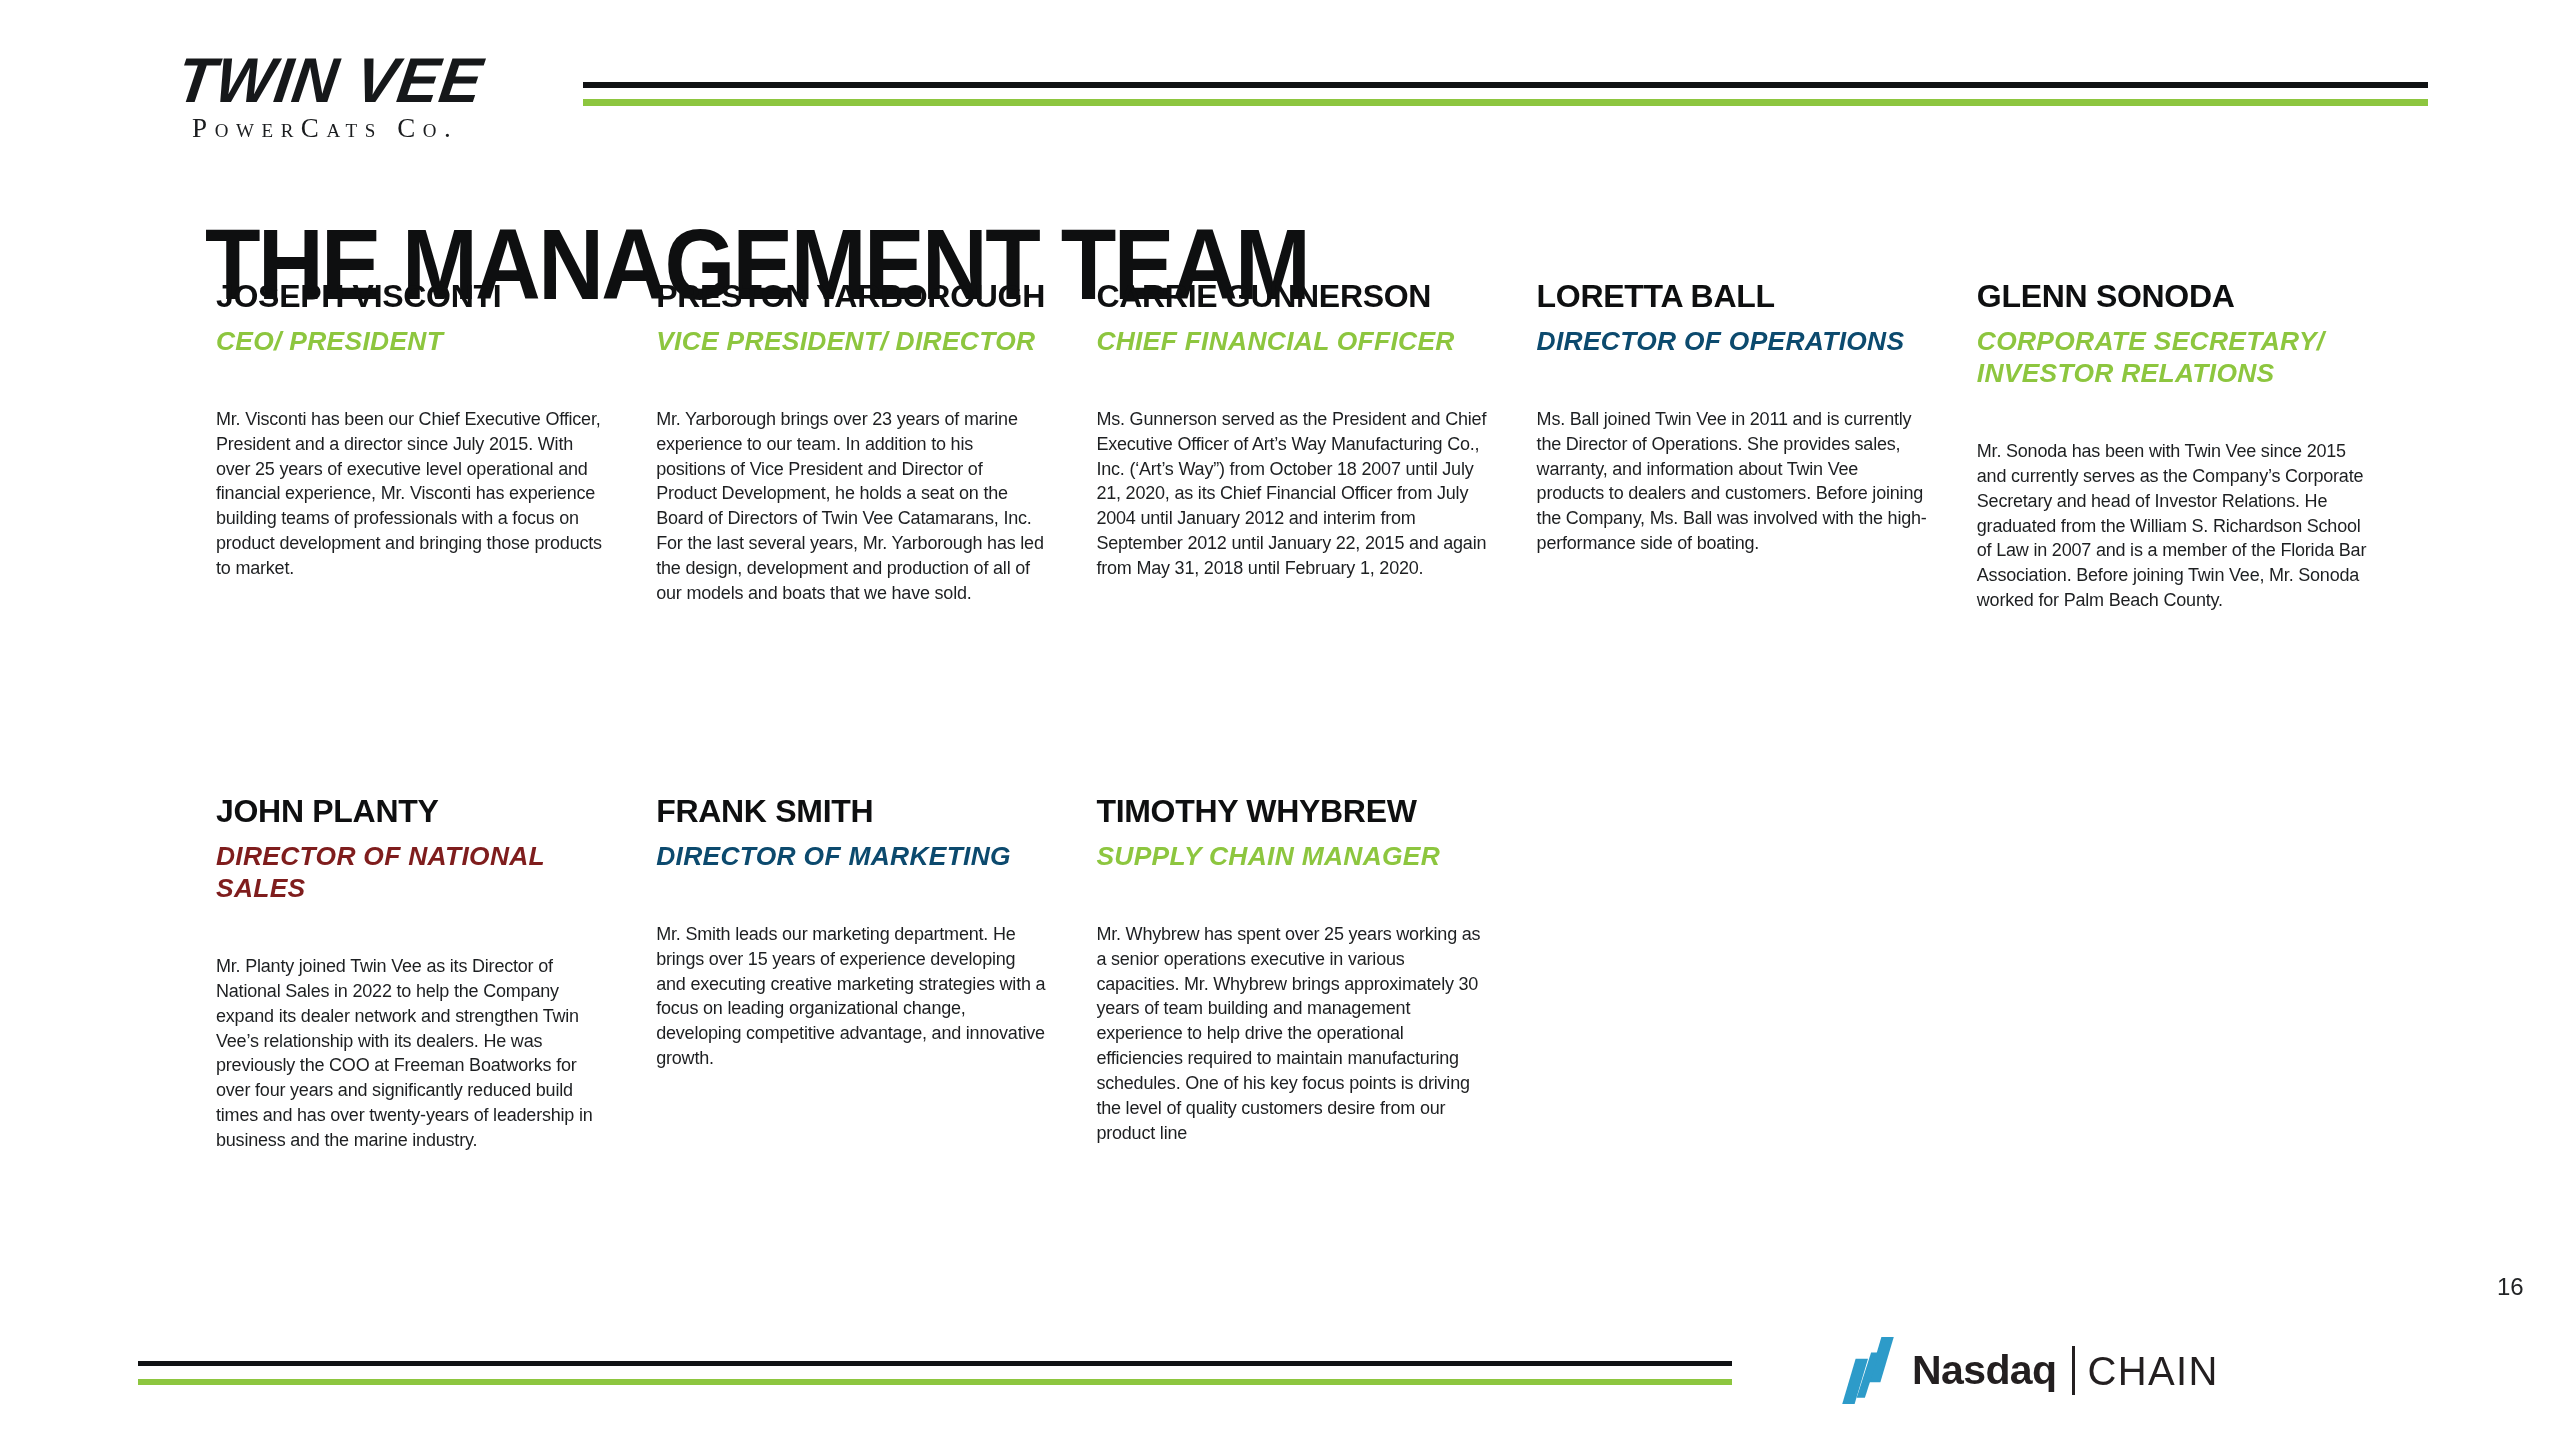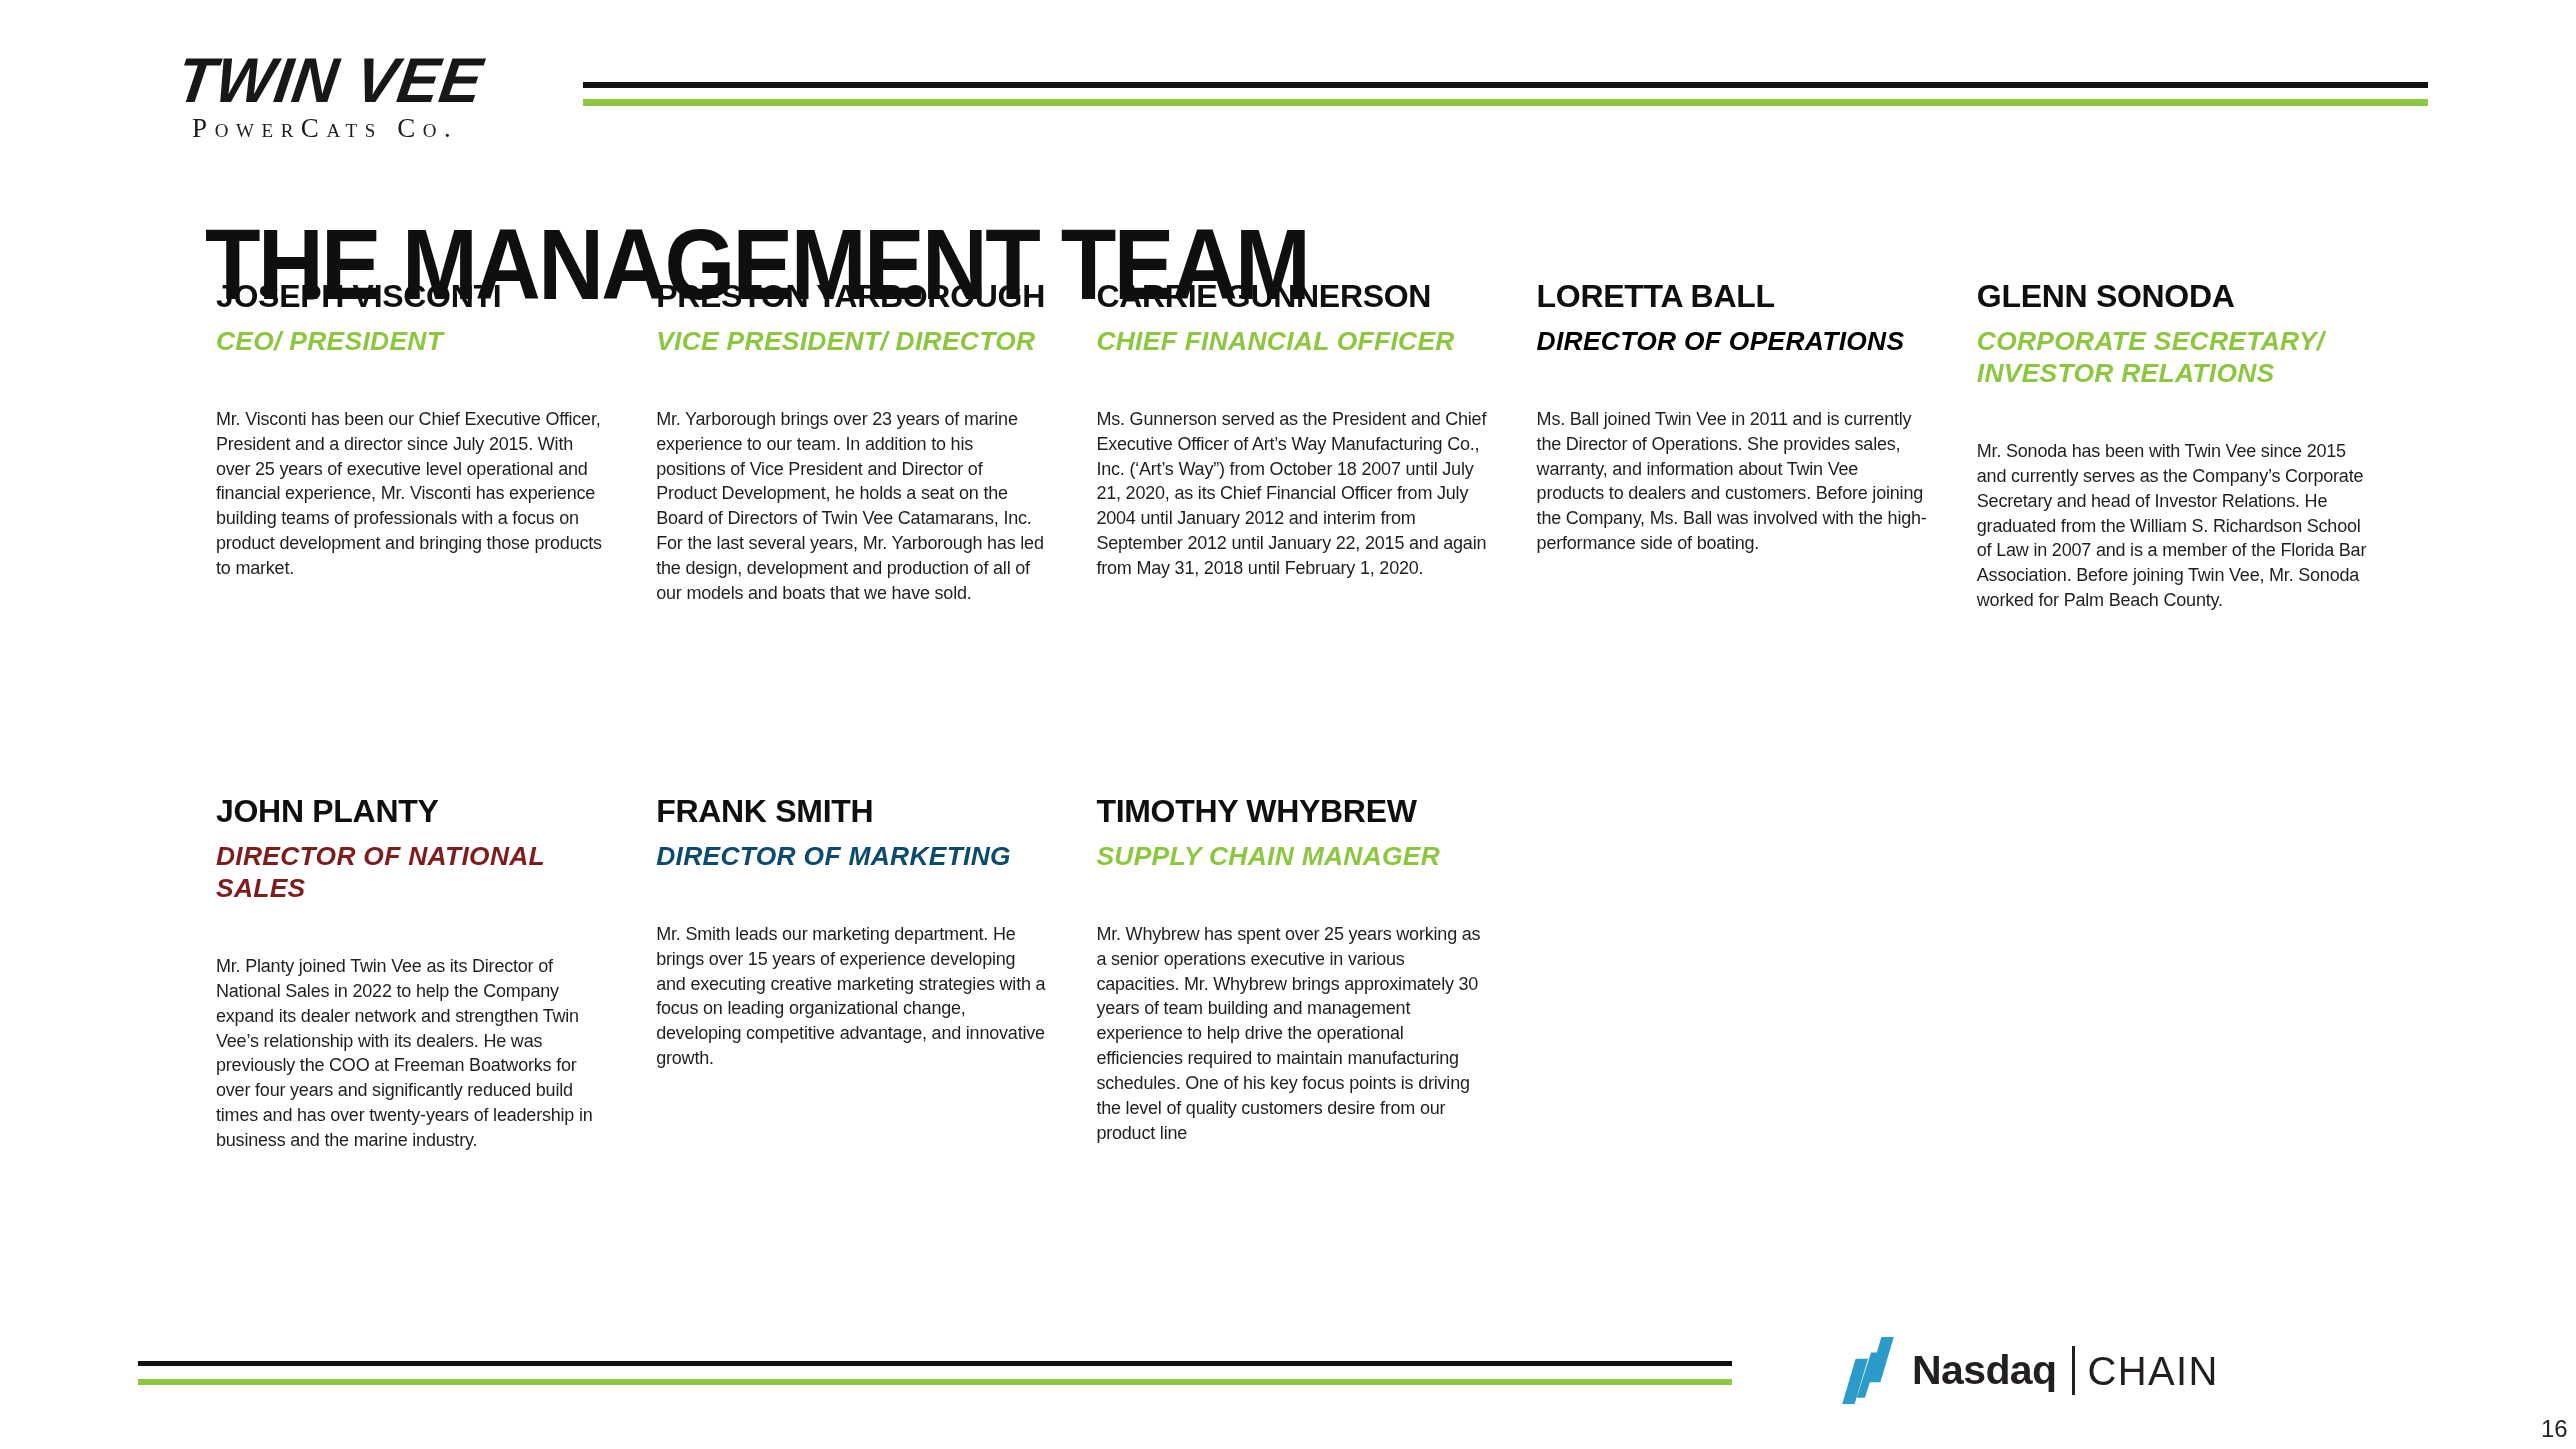--- a/index.html
+++ b/index.html
@@ -126,25 +126,24 @@
   .nasdaq-ticker {
     font-size: 40px;
     font-weight: 400;
     letter-spacing: 1.3px;
     color: #231f20;
     line-height: 1;
   }
   .page-number {
     position: absolute;
     left: 2497px;
-    top: 1417px;
+    top: 1275px;
     font-size: 24px;
     color: #222426;
     line-height: 1;
-    margin-left: 44px;
   }
 </style>
 </head>
 <body>
 
 <div class="logo-block">
   <div class="logo-main">TWIN VEE</div>
   <div class="logo-sub">PowerCats Co.</div>
 </div>
 
@@ -168,21 +167,21 @@
   </div>
 
   <div class="member">
     <div class="member-name">CARRIE GUNNERSON</div>
     <div class="member-title accent-fg" style="color: rgb(141, 198, 63);">CHIEF FINANCIAL OFFICER</div>
     <div class="member-bio">Ms. Gunnerson served as the President and Chief Executive Officer of Art’s Way Manufacturing Co., Inc. (‘Art’s Way”) from October 18 2007 until July 21, 2020, as its Chief Financial Officer from July 2004 until January 2012 and interim from September 2012 until January 22, 2015 and again from May 31, 2018 until February 1, 2020.</div>
   </div>
 
   <div class="member">
     <div class="member-name">LORETTA BALL</div>
-    <div class="member-title accent-fg" style="color: #000000;">DIRECTOR OF OPERATIONS</div>
+    <div class="member-title accent-fg" style="color: #0c4a6e;">DIRECTOR OF OPERATIONS</div>
     <div class="member-bio">Ms. Ball joined Twin Vee in 2011 and is currently the Director of Operations. She provides sales, warranty, and information about Twin Vee products to dealers and customers.  Before joining the Company, Ms. Ball was involved with the high-performance side of boating.</div>
   </div>
 
   <div class="member">
     <div class="member-name">GLENN SONODA</div>
     <div class="member-title accent-fg" style="color: rgb(141, 198, 63);">CORPORATE SECRETARY/
 INVESTOR RELATIONS</div>
     <div class="member-bio">Mr. Sonoda has been with Twin Vee since 2015 and currently serves as the Company’s Corporate Secretary and head of Investor Relations.  He graduated from the William S. Richardson School of Law in 2007 and is a member of the Florida Bar Association.  Before joining Twin Vee, Mr. Sonoda worked for Palm Beach County.</div>
   </div>
 

